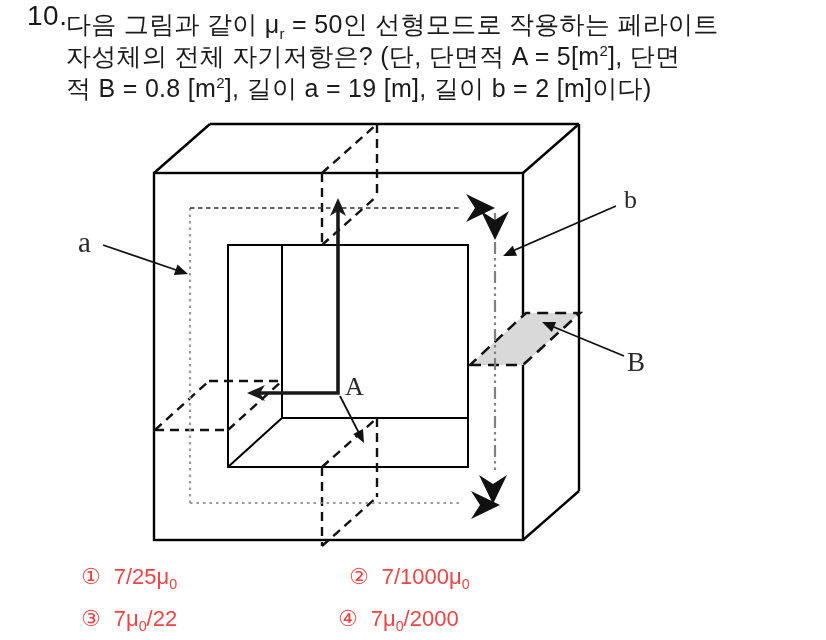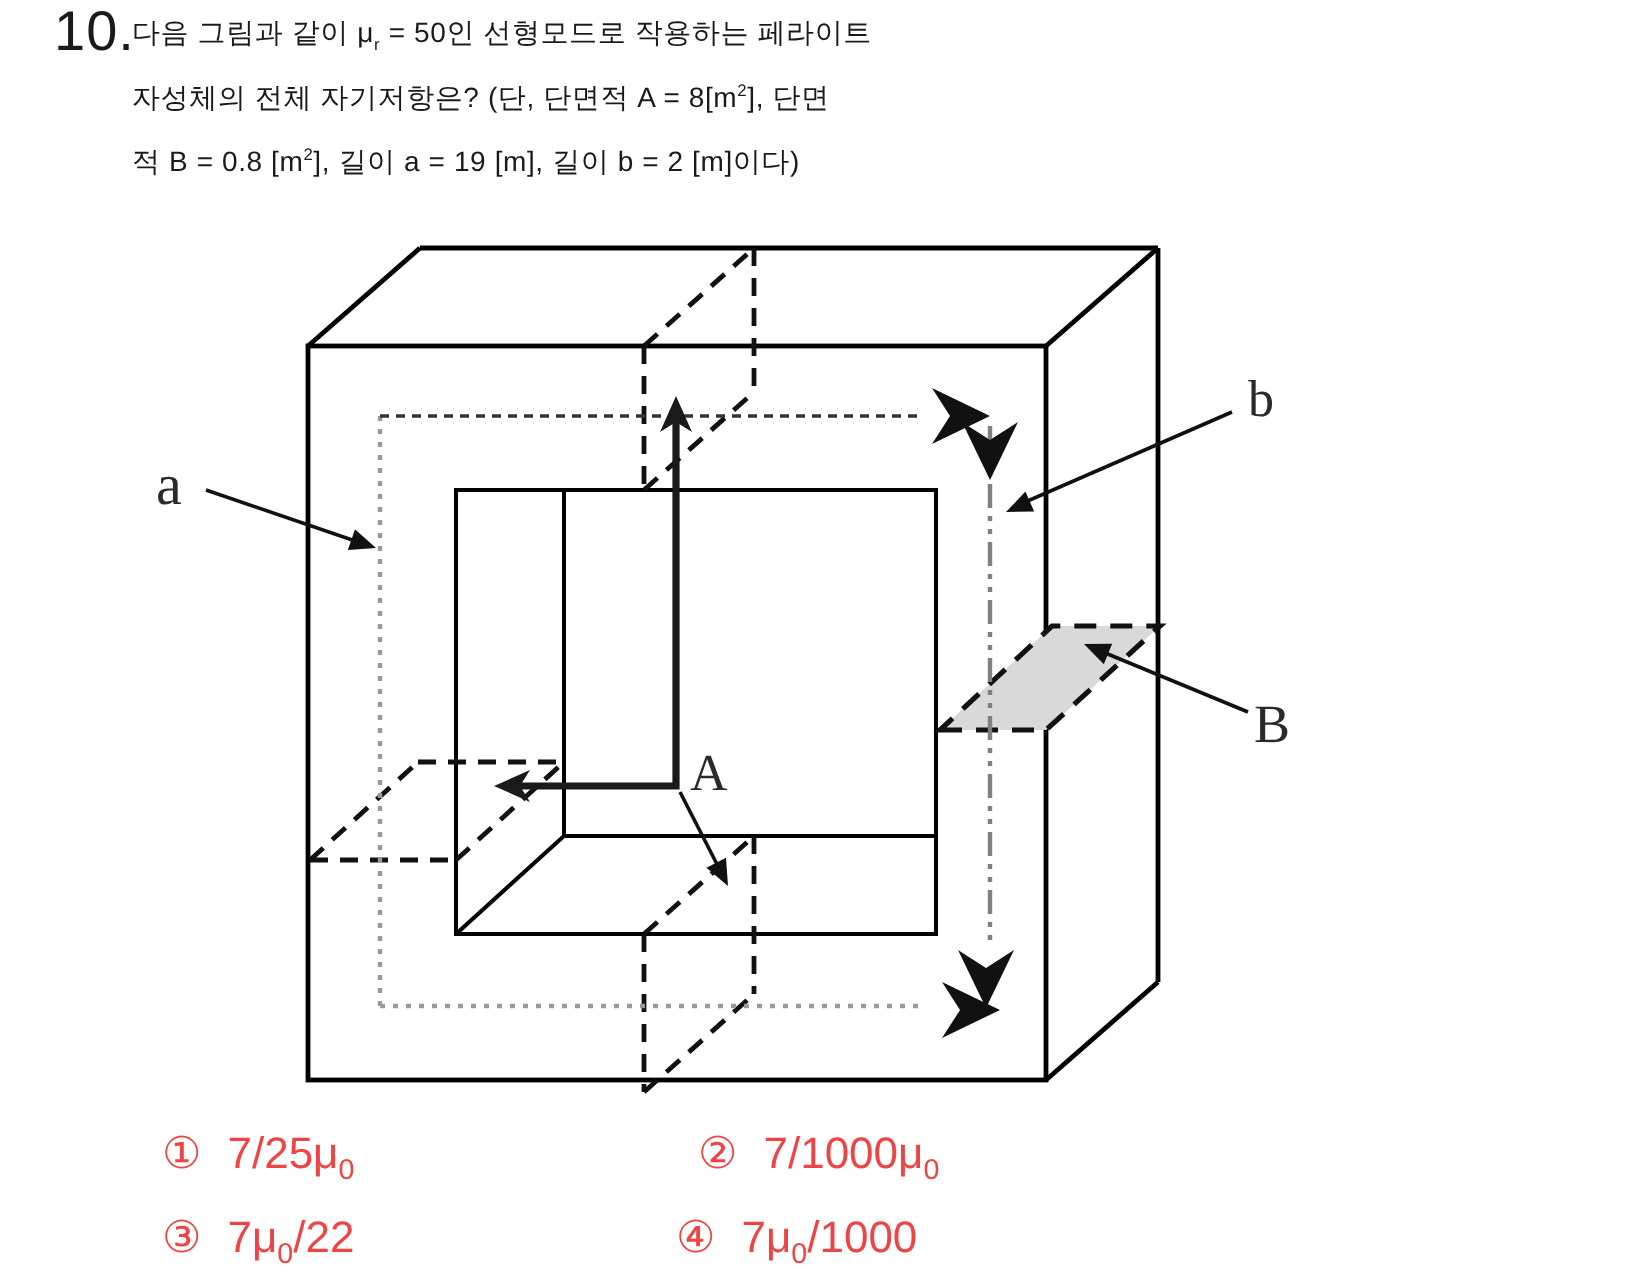--- a/index.html
+++ b/index.html
@@ -2,21 +2,21 @@
 <html><head>
 <meta charset="utf-8">
 <style>
   html,body{margin:0;padding:0;}
   body{
     width:826px;height:640px;position:relative;background:#ffffff;
     font-family:"Liberation Sans","DejaVu Sans",sans-serif;color:#1a1a1a;
     overflow:hidden;
   }
   .qnum{position:absolute;left:27px;top:0;font-size:28px;letter-spacing:.5px;}
-  .qline{position:absolute;left:66px;font-size:14px;letter-spacing:.3px;white-space:nowrap;}
+  .qline{position:absolute;left:66px;font-size:25px;letter-spacing:.3px;white-space:nowrap;}
   #qline1{top:8px}
   #qline2{top:40px}
   #qline3{top:72px}
   .qsub{font-size:.6em;}
   .qsup{font-size:.6em;}
   svg.diagram{position:absolute;left:0;top:0;}
   .figlabel{font-family:"Liberation Serif","DejaVu Serif",serif;fill:#2a2a2a;}
   .opt{position:absolute;font-size:22px;white-space:nowrap;color:#ef4444;}
   .onum{display:inline-block;margin-right:13px;font-size:22px;}
   .osub{font-size:.65em;}
@@ -25,21 +25,21 @@
   #opt3{left:81px;top:606px}
   #opt4{left:338px;top:606px}
 </style>
 </head>
 <body>
 
 <div class="qnum">10.</div>
 
 <div class="qline" id="qline1"><span>다음 그림과 같이 μ</span><sub class="qsub">r</sub><span> = 50인 선형모드로 작용하는 페라이트</span></div>
 
-<div class="qline" id="qline2"><span>자성체의 전체 자기저항은? (단, 단면적 A = 8[m</span><sup class="qsup">2</sup><span>], 단면</span></div>
+<div class="qline" id="qline2"><span>자성체의 전체 자기저항은? (단, 단면적 A = 5[m</span><sup class="qsup">2</sup><span>], 단면</span></div>
 
 <div class="qline" id="qline3"><span>적 B = 0.8 [m</span><sup class="qsup">2</sup><span>], 길이 a = 19 [m], 길이 b = 2 [m]이다)</span></div>
 
 <svg class="diagram" width="826" height="640" viewBox="0 0 826 640">
 
   <g stroke="#000" stroke-width="2.4" fill="none">
     <rect x="154" y="173" width="369" height="367"></rect>
     <line x1="154" y1="173" x2="210" y2="124"></line>
     <line x1="210" y1="124" x2="579" y2="124"></line>
     <line x1="523" y1="173" x2="579" y2="124"></line>
@@ -126,13 +126,13 @@
     <polygon points="542,322 556.1,321.9 551.9,332.1" fill="#111"></polygon>
   </g>
 </svg>
 
 <div class="opt" id="opt1"><span class="onum">①</span><span>7/25μ</span><sub class="osub">0</sub><span></span></div>
 
 <div class="opt" id="opt2"><span class="onum">②</span><span>7/1000μ</span><sub class="osub">0</sub><span></span></div>
 
 <div class="opt" id="opt3"><span class="onum">③</span><span>7μ</span><sub class="osub">0</sub><span>/22</span></div>
 
-<div class="opt" id="opt4"><span class="onum">④</span><span>7μ</span><sub class="osub">0</sub><span>/1000</span></div>
+<div class="opt" id="opt4"><span class="onum">④</span><span>7μ</span><sub class="osub">0</sub><span>/2000</span></div>
 
 </body></html>

